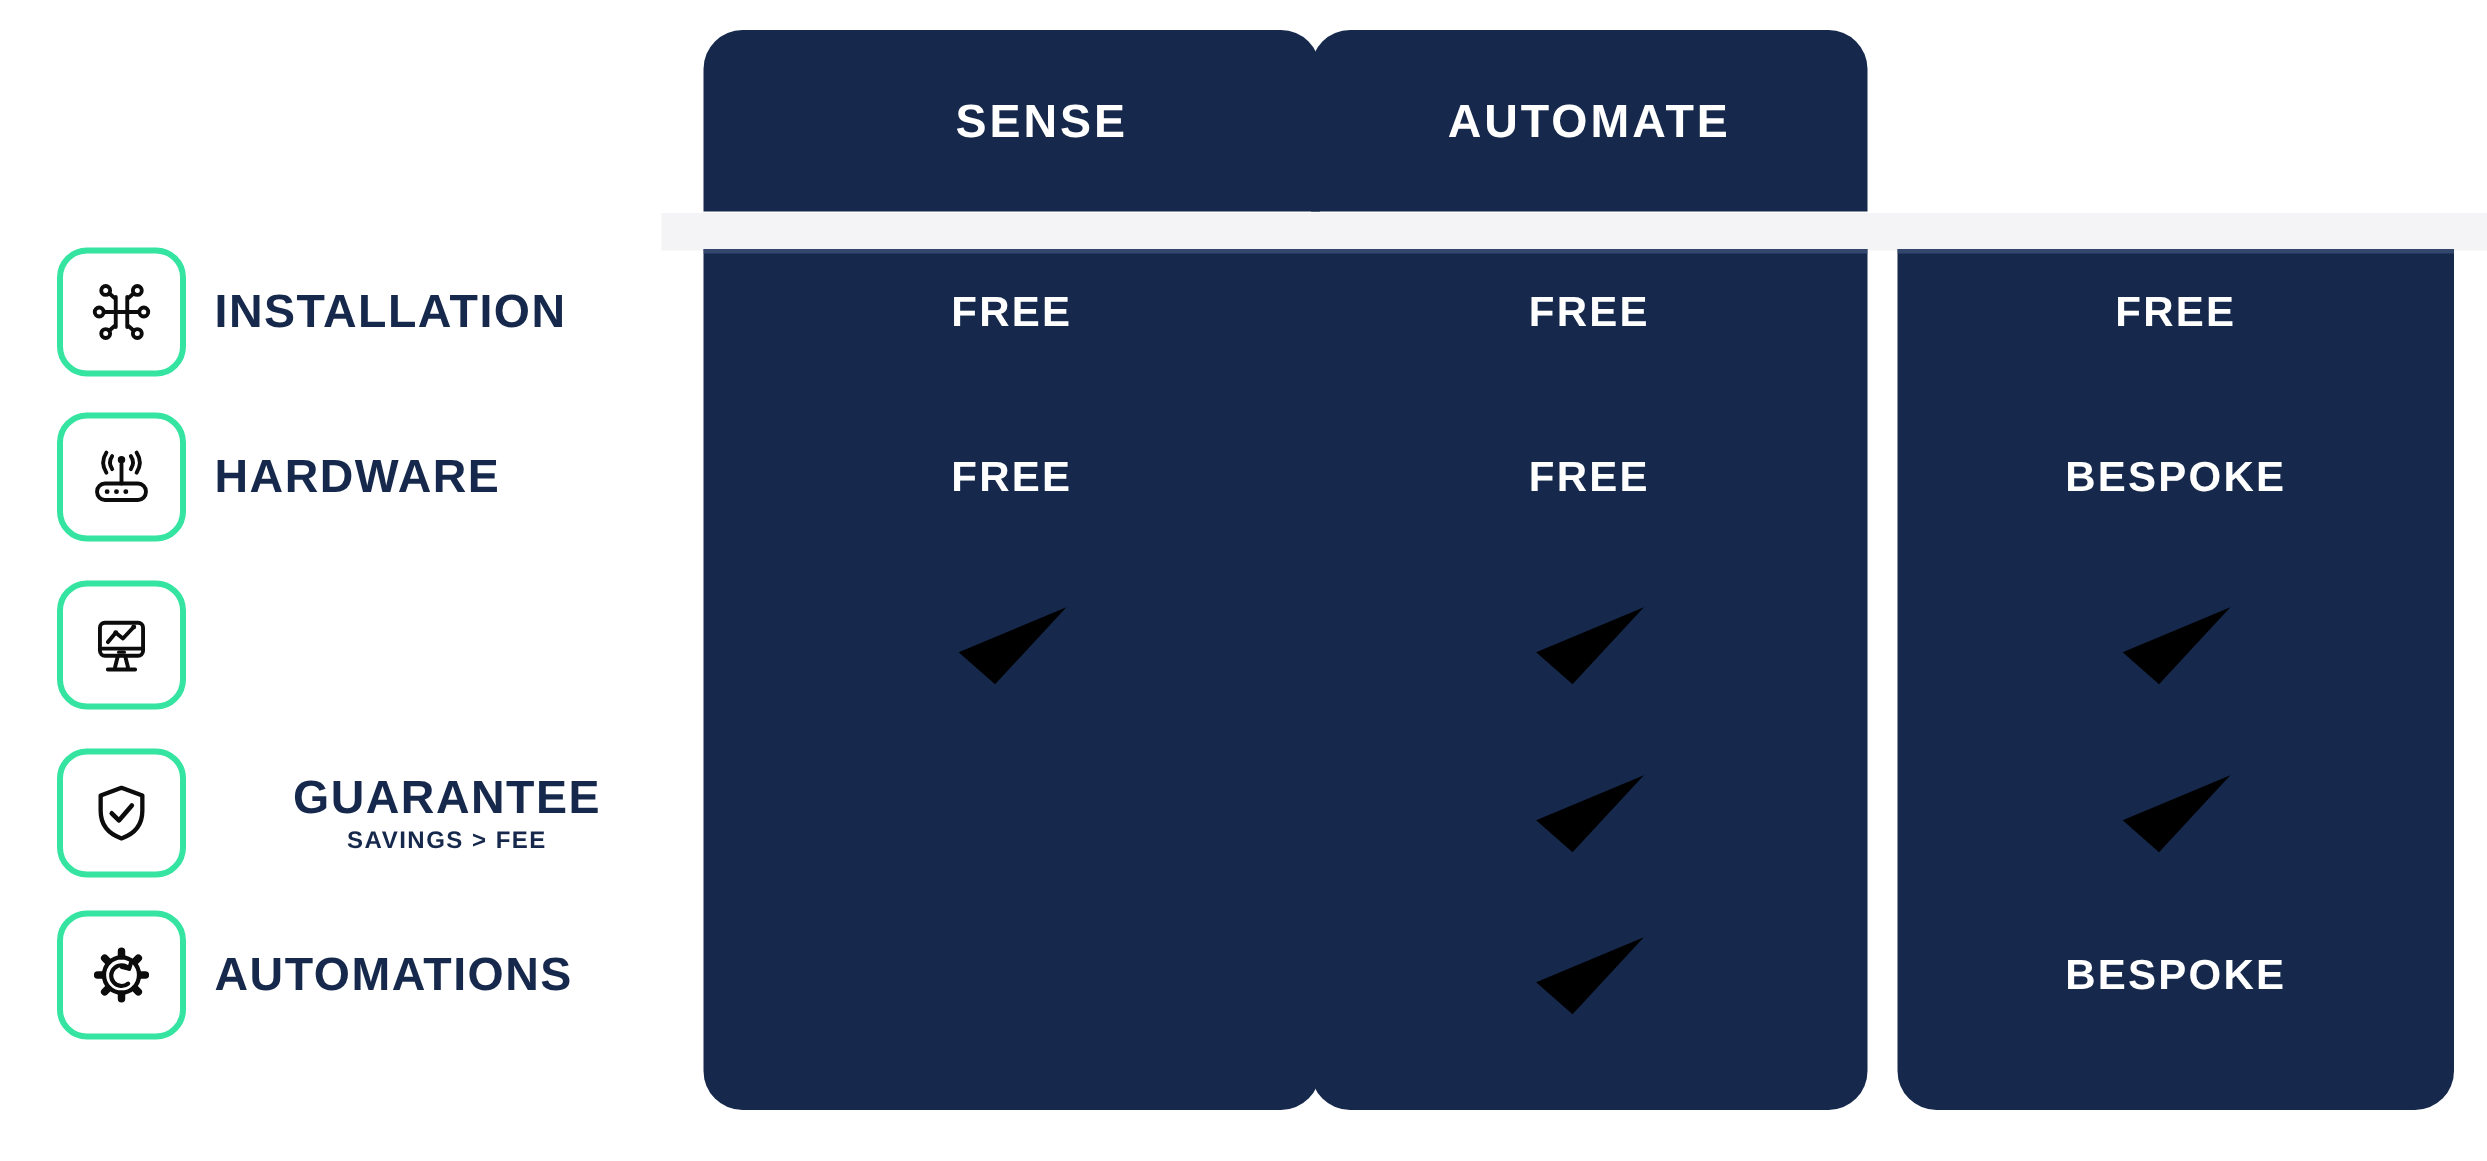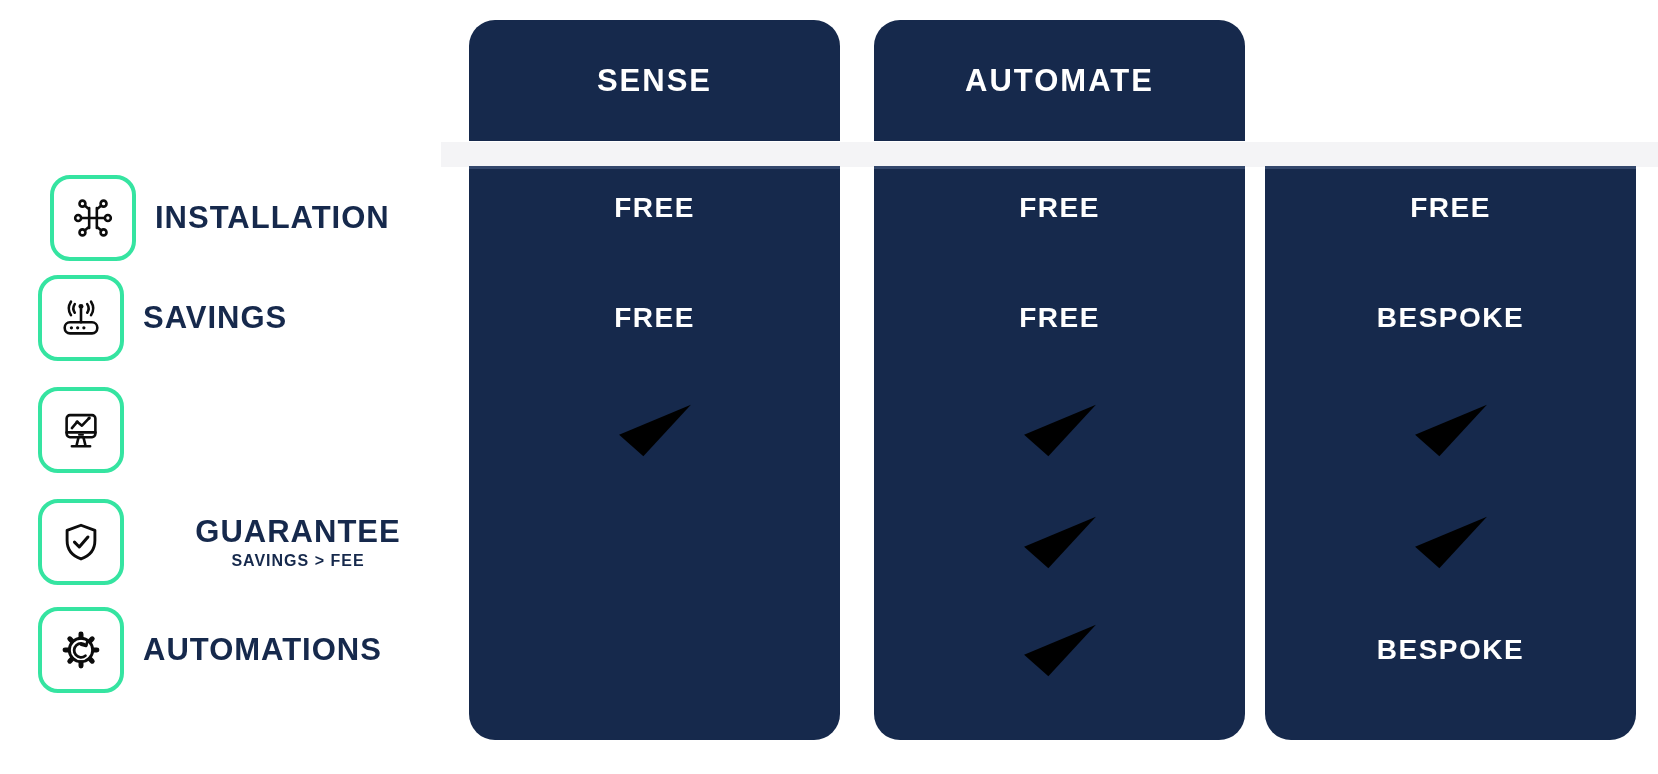--- a/index.html
+++ b/index.html
@@ -20,38 +20,38 @@
   
   .plan-header{
     position:absolute;top:20px;width:371px;height:121px;background:var(--navy);
     border-radius:26px 26px 0 0;display:flex;align-items:center;justify-content:center;
     color:var(--white);font-weight:800;font-size:31px;letter-spacing:2px;
   }
   .plan-body{
     position:absolute;top:166px;width:371px;height:574px;background:var(--navy);
     border-radius:0 0 26px 26px;box-shadow:inset 0 3px 0 #33476C;
   }
-  .col-1{left:469px;} .col-2{left:874px;} .col-3{left:1265px;}
+  .col-1{left:469px;padding-left:40px;} .col-2{left:874px;} .col-3{left:1265px;}
 
   .cell{
     position:absolute;left:0;width:100%;height:96px;
     display:flex;align-items:center;justify-content:center;
     color:var(--white);font-weight:800;font-size:28px;letter-spacing:1.5px;
   }
   .r1{top:-6px;} .r2{top:104px;} .r3{top:216px;} .r4{top:328px;} .r5{top:436px;}
 
   .mark{display:block;}
 
   
   .icon-box{
     position:absolute;left:38px;width:78px;height:78px;background:#fff;
     border:4px solid var(--green);border-radius:20px;
     display:flex;align-items:center;justify-content:center;
   }
-  .fr1{top:175px;margin-left:12px;} .fr2{top:275px;} .fr3{top:387px;} .fr4{top:499px;text-align:center;} .fr5{top:607px;}
+  .fr1{top:165px;} .fr2{top:275px;} .fr3{top:387px;} .fr4{top:499px;text-align:center;} .fr5{top:607px;}
   .icon-box svg{width:46px;height:46px;}
   .icon-box svg .st{fill:none;stroke:var(--ink);stroke-width:2.7;stroke-linecap:round;stroke-linejoin:round;}
   .icon-box svg .fl{fill:var(--ink);stroke:none;}
 
   .feature-label{
     position:absolute;left:143px;height:86px;width:310px;
     display:flex;flex-direction:column;justify-content:center;
     color:var(--navy);font-weight:800;font-size:31px;letter-spacing:1px;line-height:1.15;
   }
   .feature-sublabel{font-size:16px;letter-spacing:1px;margin-top:2px;}
@@ -96,21 +96,21 @@
       <g class="st">
         <rect x="7" y="28.5" width="34" height="11.5" rx="5.5"></rect>
         <path d="M24 28.5 V15"></path>
         <path d="M17.5 9.5 Q14.5 14 17.5 18.5 M13.5 7 Q9 14 13.5 21 M30.5 9.5 Q33.5 14 30.5 18.5 M34.5 7 Q39 14 34.5 21"></path>
         <path d="M14 34.2 h0.01 M20.5 34.2 h0.01 M27 34.2 h0.01" stroke-width="3.4"></path>
       </g>
       <circle class="fl" cx="24" cy="12" r="2.6"></circle>
     </svg>
   </div>
   <div class="feature-label fr2">
-    <span>SAVINGS</span>
+    <span>HARDWARE</span>
   </div>
 
   <div class="icon-box fr3">
     <svg viewBox="0 0 48 48" aria-hidden="true">
       <g class="st">
         <rect x="9" y="8.5" width="30" height="23" rx="3.5"></rect>
         <path d="M9 26.5 H39"></path>
         <path d="M14.5 22 L20 15.5 L25 19.5 L32.5 11.5"></path>
         <path d="M22 29 H26" stroke-width="2.2"></path>
         <path d="M21.5 31.5 L19.5 39.5 M26.5 31.5 L28.5 39.5 M14.5 41 H33.5"></path>

